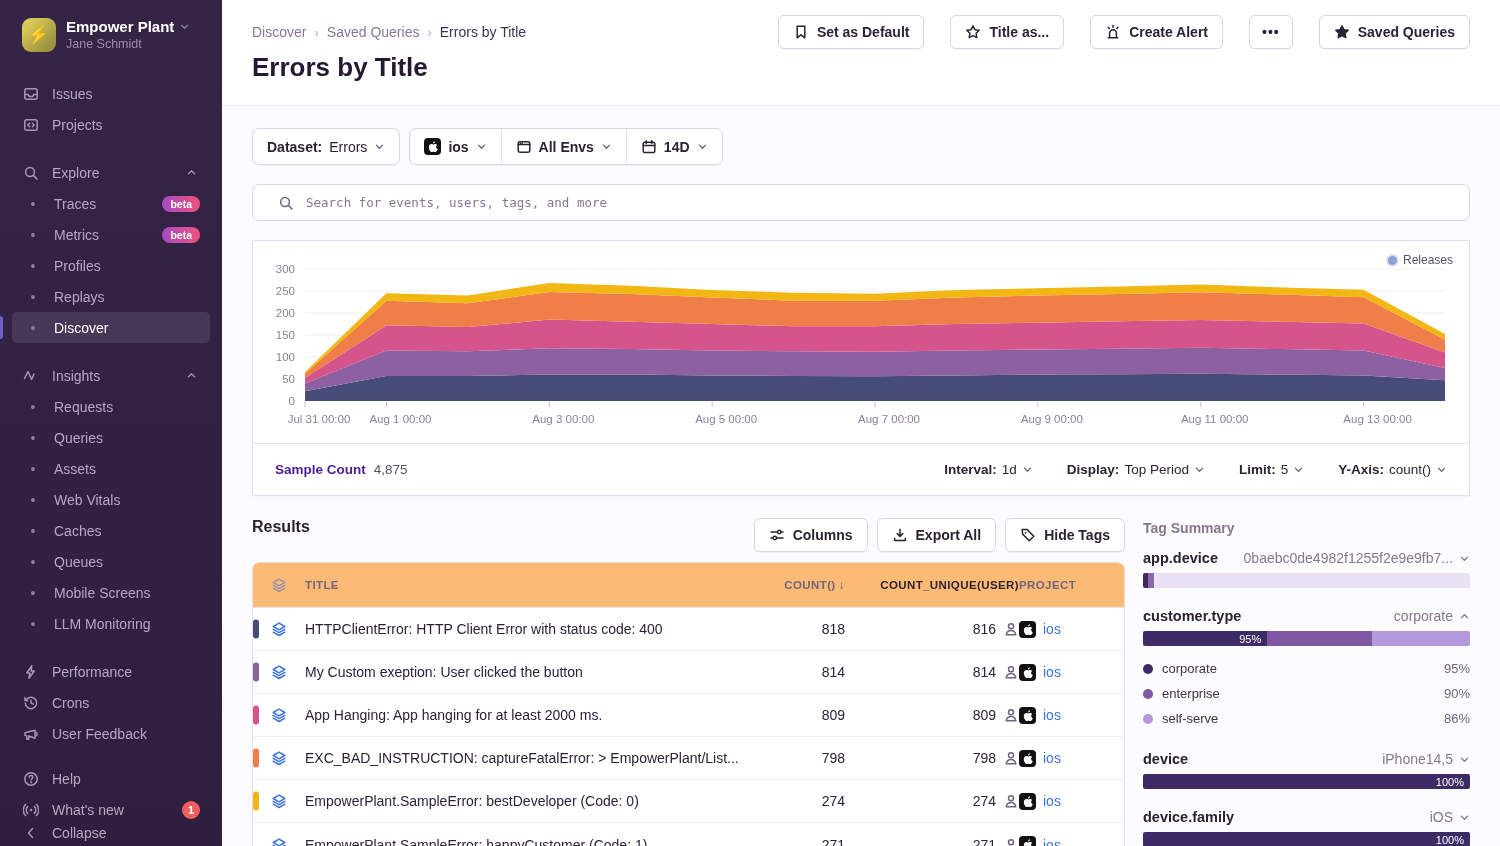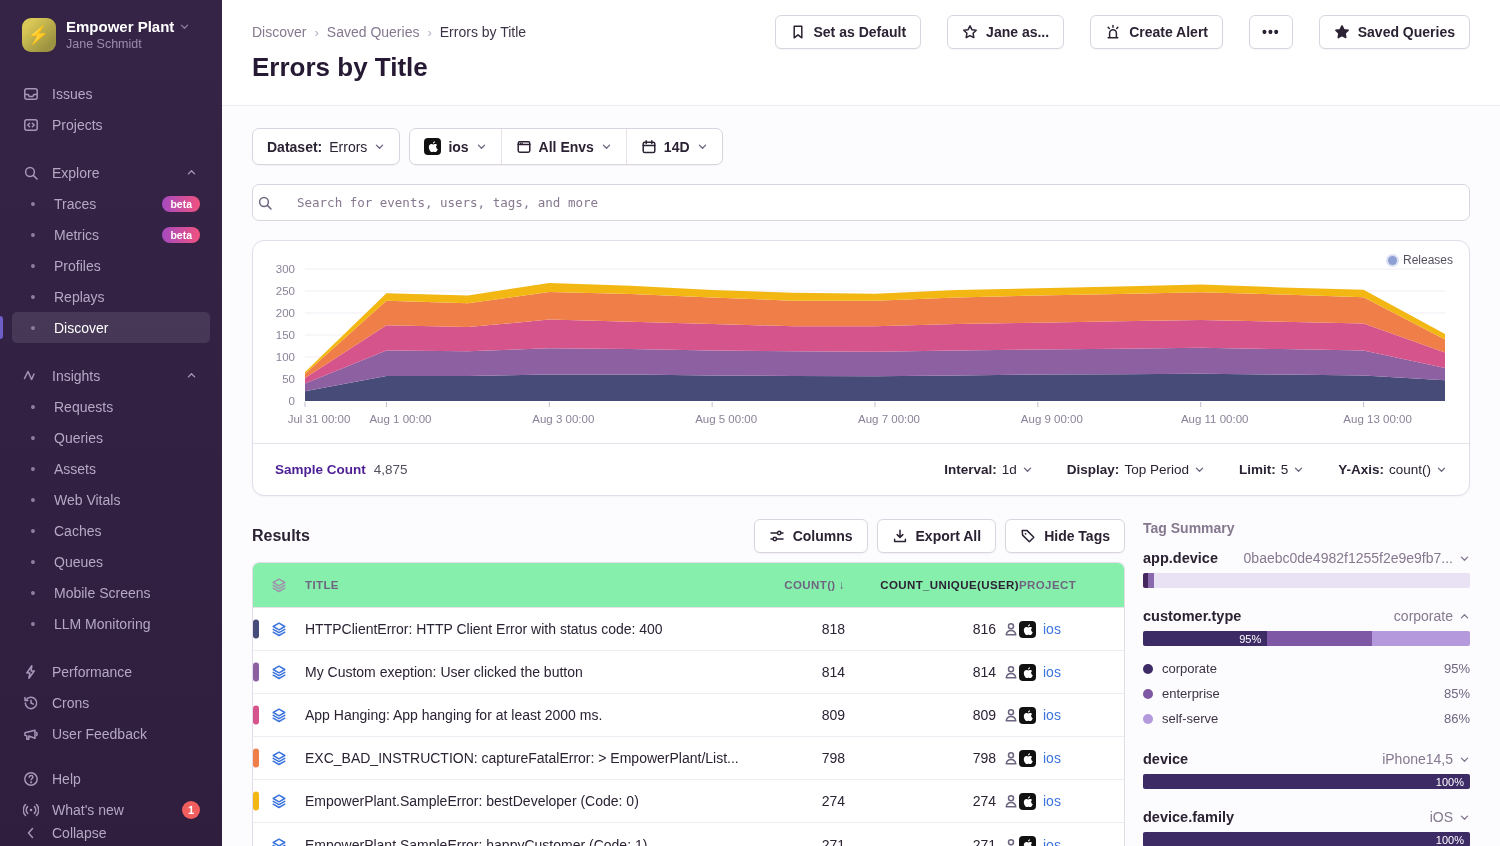--- a/index.html
+++ b/index.html
@@ -56,49 +56,49 @@
   .pill-group { display:flex; align-items:stretch; border:1px solid #d9d4df; border-radius:7px;
     background:#fff; overflow:hidden; box-shadow:0 1px 1px rgba(40,30,60,.04); height:37px; }
   .pill { display:flex; align-items:center; gap:7px; padding:0 14px; font-size:14px; color:#2b2233;
     cursor:pointer; }
   .pill + .pill { border-left:1px solid #e7e1ec; }
   .pill b { font-weight:700; }
   .pill .chev { color:#6e6680; }
   .proj-apple { width:17px; height:17px; }
 
   .search-bar { margin-top:19px; height:37px; border:1px solid #d9d4df; border-radius:7px; background:#fff;
-    display:flex; align-items:center; padding:0 4px; gap:24px; }
+    display:flex; align-items:center; padding:0 25px; gap:12px; }
   .search-bar input { border:0; outline:0; flex:1; font-family:"DejaVu Sans Mono", monospace;
     font-size:12.5px; color:#2b2233; background:transparent; }
   .search-bar input::placeholder { color:#85788f; }
   .search-bar .icon { color:#6e6680; }
 
   
-  .chart-panel { margin-top:19px; background:#fff; border:1px solid #e2dde8; border-radius:12px;
+  .chart-panel { margin-top:19px; background:#fff; border:1px solid #e2dde8; border-radius:1px;
     box-shadow:0 1px 2px rgba(40,30,60,.04); position:relative; }
   .chart-legend { position:absolute; top:12px; right:16px; display:flex; align-items:center; gap:6px;
     font-size:12px; color:#55505f; }
   .legend-dot { width:9px; height:9px; border-radius:50%; background:#8ea0d3; box-shadow:0 0 0 2px #dbe1f2; }
   .chart-footer { border-top:1px solid #e7e1ec; height:52px; display:flex; align-items:center;
     padding:0 22px; font-size:13.5px; }
   .sample { color:#55505f; display:flex; gap:8px; align-items:baseline; }
   .sample b { color:#4c1d95; font-weight:700; }
   .chart-ctrls { margin-left:auto; display:flex; gap:34px; }
   .ctrl { display:flex; align-items:center; gap:5px; cursor:pointer; color:#2b2233; }
   .ctrl b { font-weight:700; }
   .ctrl .chev { color:#6e6680; }
 
   
   .results-wrap { display:flex; gap:18px; margin-top:22px; }
   .results-left { width:873px; }
-  .results-head { display:flex; align-items:center; height:36px; }
+  .results-head { display:flex; height:36px; }
   .results-title { font-size:16px; font-weight:700; color:#2b2233; }
   .results-btns { margin-left:auto; display:flex; gap:9px; }
   .table { margin-top:8px; border:1px solid #e2dde8; border-radius:7px; background:#fff; overflow:hidden; }
-  .thead { display:flex; align-items:center; height:45px; background:#86efac; border-bottom:1px solid #e7e1ec;
+  .thead { display:flex; align-items:center; height:45px; background:#fdba74; border-bottom:1px solid #e7e1ec;
     font-size:11.5px; font-weight:700; letter-spacing:.4px; color:#6e6680; }
   .trow { display:flex; align-items:center; height:43px; border-bottom:1px solid #f0ecf3;
     font-size:14px; color:#2b2233; position:relative; background:#fff; }
   .trow:last-child { border-bottom:0; }
   .c-stack { width:52px; display:flex; justify-content:center; color:#9d93ab; }
   .trow .c-stack { color:#3c74dd; }
   .c-title { flex:1; overflow:hidden; white-space:nowrap; text-overflow:ellipsis; padding-right:10px; }
   .c-count { width:115px; text-align:right; padding-right:24px; }
   .c-uniq { width:150px; display:flex; justify-content:flex-end; align-items:center; gap:7px; color:#2b2233; }
   .c-uniq .icon { color:#6e6680; }
@@ -343,21 +343,21 @@
             </svg>
           </span>
           <span>Set as Default</span>
         </button>
         <button class="btn">
           <span class="icon">
             <svg width="16" height="16" viewBox="0 0 16 16" fill="none" stroke="currentColor" stroke-width="1.5" stroke-linecap="round" stroke-linejoin="round">
               <path d="M8 1.8l1.9 3.9 4.3.6-3.1 3 .7 4.3L8 11.6l-3.8 2 .7-4.3-3.1-3 4.3-.6z"></path>
             </svg>
           </span>
-          <span>Jane as...</span>
+          <span>Title as...</span>
         </button>
         <button class="btn">
           <span class="icon">
             <svg width="16" height="16" viewBox="0 0 16 16" fill="none" stroke="currentColor" stroke-width="1.5" stroke-linecap="round" stroke-linejoin="round">
               <path d="M3.2 13.8h9.6M4.6 13.8V9.2a3.4 3.4 0 0 1 6.8 0v4.6"></path>
               <path d="M8 1.6v1.6M3.2 3.4l1.1 1.1M12.8 3.4l-1.1 1.1"></path>
             </svg>
           </span>
           <span>Create Alert</span>
         </button>
@@ -825,21 +825,21 @@
               </div>
               <div class="tag-legend">
                 <div class="tag-legend-row">
        <span class="dot" style="background:#3d2b66"></span>
        <span>corporate</span>
        <span class="pct">95%</span>
                 </div>
                 <div class="tag-legend-row">
        <span class="dot" style="background:#7e57a5"></span>
        <span>enterprise</span>
-       <span class="pct">85%</span>
+       <span class="pct">90%</span>
                 </div>
                 <div class="tag-legend-row">
        <span class="dot" style="background:#b49add"></span>
        <span>self-serve</span>
        <span class="pct">86%</span>
                 </div>
               </div>
             </div>
             <div class="tag-block">
               <div class="tag-head">

